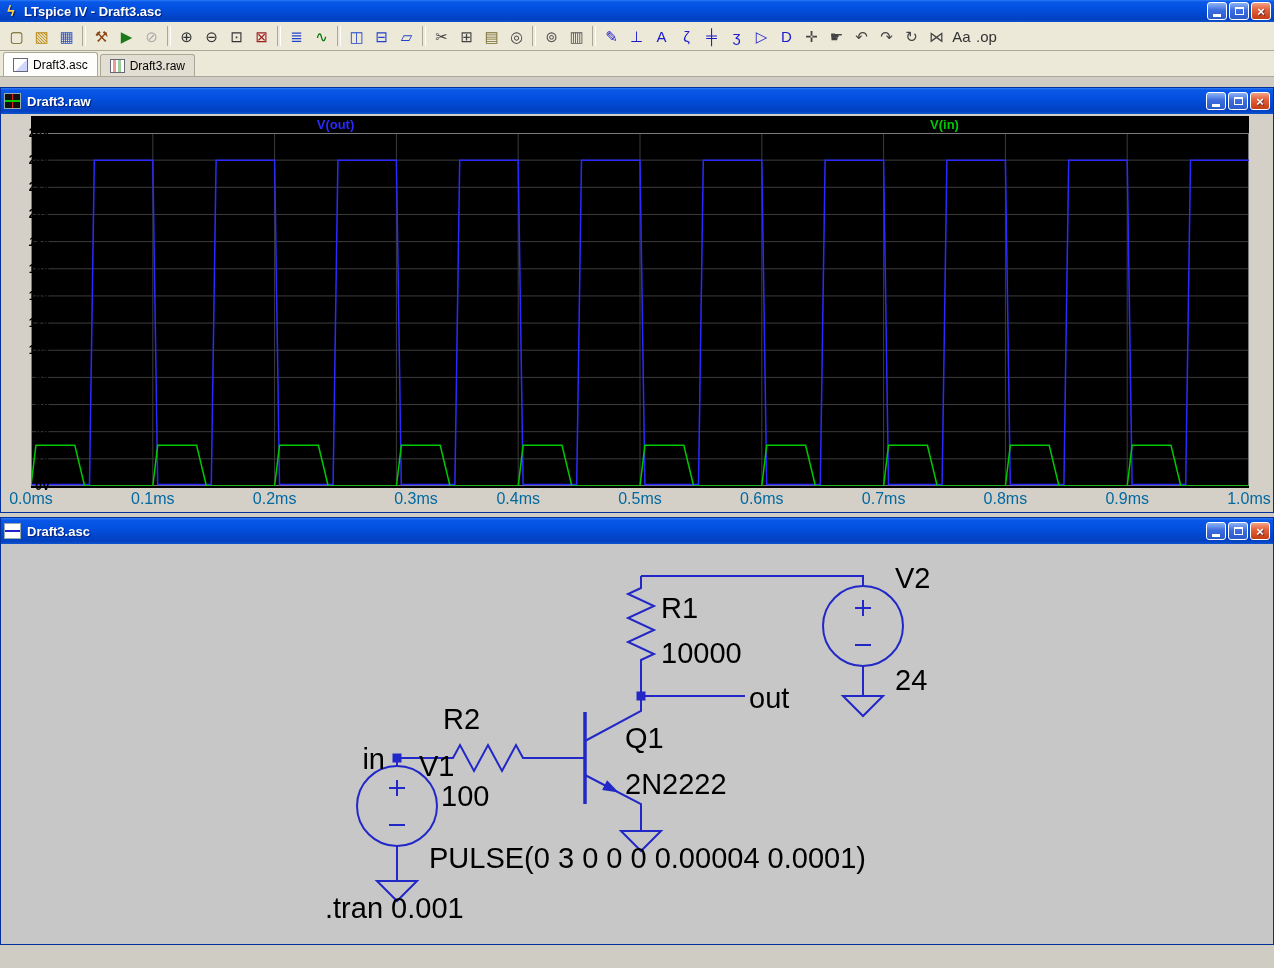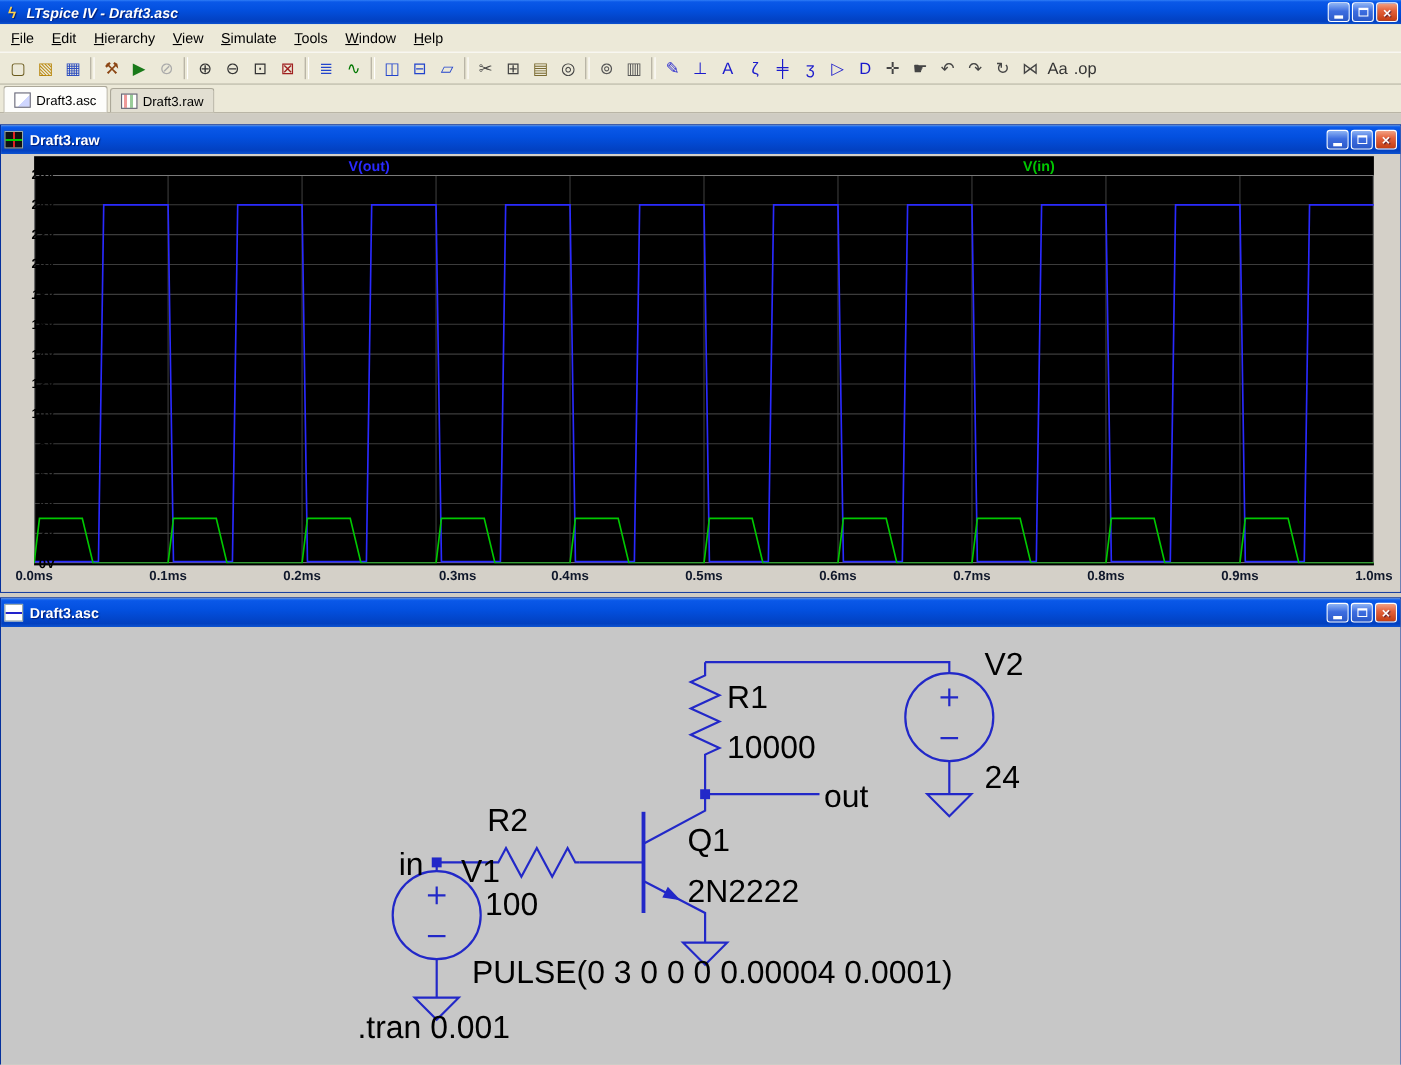--- a/index.html
+++ b/index.html
@@ -3,21 +3,21 @@
 <meta charset="utf-8">
 <style>
   html,body{margin:0;padding:0;width:1274px;height:968px;overflow:hidden;
     font-family:"Liberation Sans",sans-serif;background:#ECE9D8;}
   .window{width:1274px;height:968px;display:flex;flex-direction:column;}
 
   
   .titlebar{height:22px;display:flex;align-items:center;padding:0 3px;color:#fff;
     font-size:13px;font-weight:bold;text-shadow:1px 1px 1px rgba(0,0,60,.6);
     background:linear-gradient(180deg,#2F7DF6 0%,#0A58E8 8%,#0350DF 40%,#0240C0 88%,#0E53D0 100%);}
-  .titlebar .ttext{flex:1;margin-left:5px;white-space:nowrap;overflow:hidden;font-style:italic;}
+  .titlebar .ttext{flex:1;margin-left:5px;white-space:nowrap;overflow:hidden;}
   .wbtns{display:flex;gap:2px;}
   .wbtn{width:20px;height:18px;border:1px solid #fff;border-radius:3px;display:flex;
     align-items:center;justify-content:center;box-sizing:border-box;
     background:linear-gradient(180deg,#8FB4F4,#3D6DE0 45%,#2B59C8);}
   .wbtn.close{background:linear-gradient(180deg,#F2A285,#E5633C 40%,#C33D12);}
   .g-min{width:8px;height:3px;background:#fff;margin-top:8px;}
   .g-max{width:9px;height:8px;border:1px solid #fff;border-top-width:2px;box-sizing:border-box;}
   .g-x{color:#fff;font-size:13px;font-weight:bold;line-height:1;}
   .appicon{width:16px;height:16px;display:flex;align-items:center;justify-content:center;
     font-size:14px;font-weight:bold;color:#FFD24A;}
@@ -58,21 +58,21 @@
 
   
   #win-raw{top:10px;height:426px;}
   .wave-client{position:relative;height:398px;background:#D4D0C8;}
   .plot-black{position:absolute;left:30px;top:2px;width:1218px;height:372px;background:#000;}
   #wavesvg{position:absolute;left:0;top:17px;}
   .legend{position:absolute;top:1px;font-size:13px;font-weight:bold;transform:translateX(-50%);}
   .ylab{position:absolute;right:2px;font-size:12px;font-weight:bold;color:#000;line-height:14px;}
   .yaxis{position:absolute;left:0;top:0;width:51px;height:398px;}
   .xaxis{position:absolute;left:0;top:376px;width:1274px;height:18px;}
-  .xlab{position:absolute;font-size:12px;font-weight:bold;color:#0f172a;transform:translateX(-50%);white-space:nowrap;}
+  .xlab{position:absolute;font-size:16px;font-weight:normal;color:#0369a1;transform:translateX(-50%);white-space:nowrap;}
 
   
   #win-asc{top:440px;height:428px;}
   .sch-client{height:400px;background:#C7C7C7;}
 </style>
 </head>
 <body>
 
 <div class="window">
 
@@ -85,30 +85,20 @@
         </span>
       <span class="wbtn">
           <span class="g-max"></span>
         </span>
       <span class="wbtn close">
           <span class="g-x">×</span>
         </span>
     </span>
   </div>
 
-  <div class="menubar" id="menubar">
-      <span class="menuitem"><u>F</u>ile</span>
-      <span class="menuitem"><u>E</u>dit</span>
-      <span class="menuitem"><u>H</u>ierarchy</span>
-      <span class="menuitem"><u>V</u>iew</span>
-      <span class="menuitem"><u>S</u>imulate</span>
-      <span class="menuitem"><u>T</u>ools</span>
-      <span class="menuitem"><u>W</u>indow</span>
-      <span class="menuitem"><u>H</u>elp</span>
-    </div>
 
   <div class="toolbar" id="toolbar">
       <span class="tbtn">
         <span class="glyph" style="color: rgb(107, 91, 30);">▢</span>
       </span>
       <span class="tbtn">
         <span class="glyph" style="color: rgb(184, 134, 11);">▧</span>
       </span>
       <span class="tbtn">
         <span class="glyph" style="color: rgb(47, 79, 191);">▦</span>

